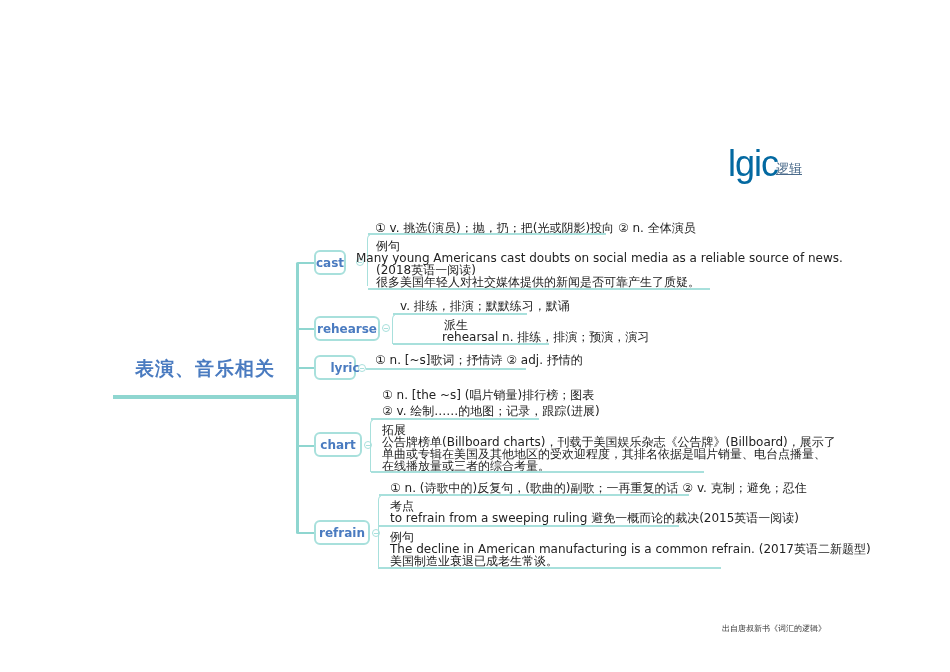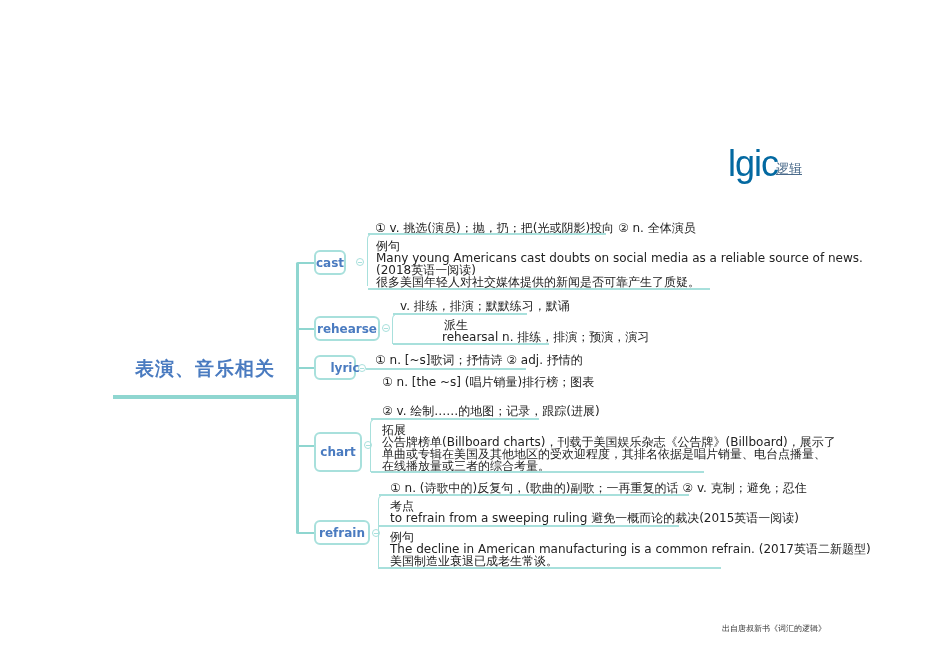--- a/index.html
+++ b/index.html
@@ -34,21 +34,21 @@
 <div class="abs root-line"></div>
 <div class="abs trunk"></div>
 
 <div class="abs branch" style="left:298px;top:262px;width:16px;"></div>
 <div class="abs node" style="left:314px;top:250px;width:32px;height:25px;">cast</div>
 <div class="abs collapse" style="left:356px;top:258px;"></div>
 <div class="abs bracket" style="left:367px;top:233px;width:8px;height:52px;"></div>
 <div class="abs txt" style="left:375px;top:222px;">① v. 挑选(演员)；抛，扔；把(光或阴影)投向 ② n. 全体演员</div>
 <div class="abs uline" style="left:368px;top:233px;width:238px;"></div>
 <div class="abs txt" style="left:376px;top:240px;">例句</div>
-<div class="abs txt" style="left:376px;top:252px;text-align:right;">Many young Americans cast doubts on social media as a reliable source of news.</div>
+<div class="abs txt" style="left:356px;top:252px;text-align:right;">Many young Americans cast doubts on social media as a reliable source of news.</div>
 <div class="abs txt" style="left:376px;top:264px;">(2018英语一阅读)</div>
 <div class="abs txt" style="left:376px;top:276px;">很多美国年轻人对社交媒体提供的新闻是否可靠产生了质疑。</div>
 <div class="abs uline" style="left:368px;top:288px;width:342px;"></div>
 
 <div class="abs branch" style="left:298px;top:328px;width:16px;"></div>
 <div class="abs node" style="left:314px;top:316px;width:66px;height:25px;">rehearse</div>
 <div class="abs collapse" style="left:382px;top:324px;"></div>
 <div class="abs bracket" style="left:392px;top:313px;width:8px;height:30px;"></div>
 <div class="abs txt" style="left:400px;top:300px;">v. 排练，排演；默默练习，默诵</div>
 <div class="abs uline" style="left:393px;top:313px;width:134px;"></div>
@@ -56,24 +56,24 @@
 <div class="abs txt" style="left:400px;top:331px;padding-left:42px;">rehearsal n. 排练，排演；预演，演习</div>
 <div class="abs uline" style="left:393px;top:343px;width:156px;"></div>
 
 <div class="abs branch" style="left:298px;top:367px;width:16px;"></div>
 <div class="abs node" style="left:314px;top:355px;width:42px;height:25px;padding-left:20px;">lyric</div>
 <div class="abs collapse" style="left:358px;top:364px;"></div>
 <div class="abs txt" style="left:375px;top:354px;">① n. [~s]歌词；抒情诗 ② adj. 抒情的</div>
 <div class="abs uline" style="left:366px;top:368px;width:160px;"></div>
 
 <div class="abs branch" style="left:298px;top:445px;width:16px;"></div>
-<div class="abs node" style="left:314px;top:432px;width:48px;height:40px;">chart</div>
+<div class="abs node" style="left:314px;top:432px;width:48px;height:25px;">chart</div>
 <div class="abs collapse" style="left:364px;top:441px;"></div>
 <div class="abs bracket" style="left:370px;top:418px;width:8px;height:53px;"></div>
-<div class="abs txt" style="left:382px;top:376px;">① n. [the ~s] (唱片销量)排行榜；图表</div>
+<div class="abs txt" style="left:382px;top:389px;">① n. [the ~s] (唱片销量)排行榜；图表</div>
 <div class="abs txt" style="left:382px;top:405px;">② v. 绘制……的地图；记录，跟踪(进展)</div>
 <div class="abs uline" style="left:371px;top:418px;width:168px;"></div>
 <div class="abs txt" style="left:382px;top:424px;">拓展</div>
 <div class="abs txt" style="left:382px;top:436px;">公告牌榜单(Billboard charts)，刊载于美国娱乐杂志《公告牌》(Billboard)，展示了</div>
 <div class="abs txt" style="left:382px;top:448px;">单曲或专辑在美国及其他地区的受欢迎程度，其排名依据是唱片销量、电台点播量、</div>
 <div class="abs txt" style="left:382px;top:460px;"> 在线播放量或三者的综合考量。</div>
 <div class="abs uline" style="left:371px;top:471px;width:333px;"></div>
 
 <div class="abs branch" style="left:298px;top:532px;width:16px;"></div>
 <div class="abs node" style="left:314px;top:520px;width:56px;height:25px;">refrain</div>

